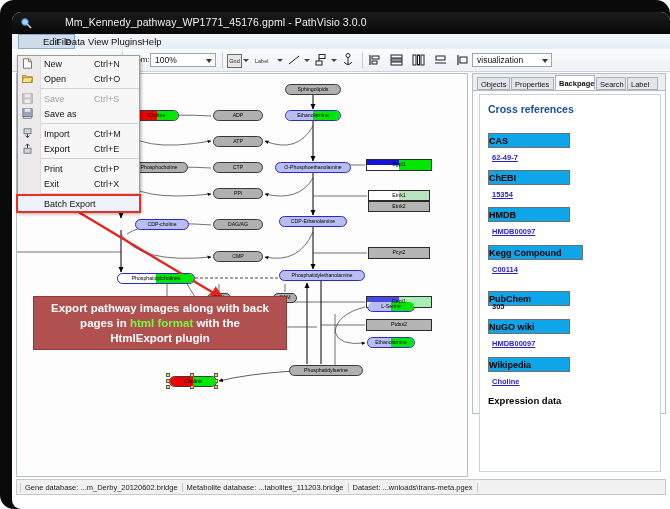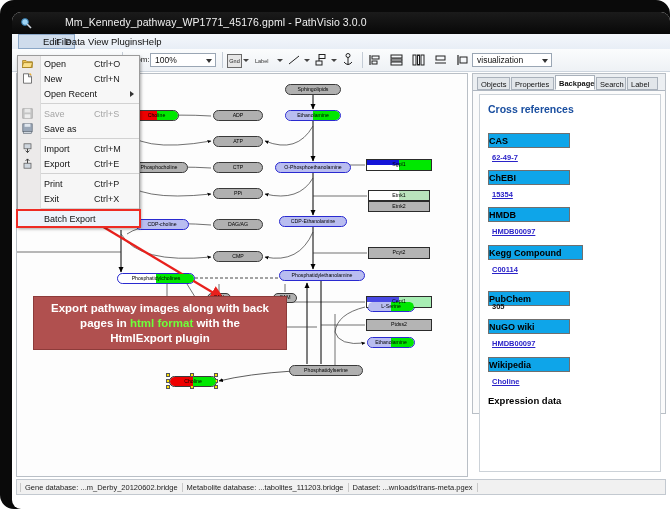--- a/index.html
+++ b/index.html
@@ -414,41 +414,37 @@
       </div>
 
     </div>
   </div>
 
   <div class="filemenu">
     <div class="fm-gutter"></div>
 
     <div class="fm-row">
       <svg class="fm-ico" viewBox="0 0 11 11">
-        <path d="M0.6 2.5 h3.4 l1 1.2 h5.3 v5.8 h-9.7 z" fill="#f0c14b" stroke="#9a7412" stroke-width=".7"></path>
-        <path d="M1.6 4.6 h9 l-1.6 4.9 h-9 z" fill="#fbe08a" stroke="#9a7412" stroke-width=".7"></path>
-      </svg>
-      <span class="fm-lab">Open</span>
-      <span class="fm-acc">Ctrl+O</span>
-    </div>
-
-    <div class="fm-row">
-      <svg class="fm-ico" viewBox="0 0 11 11">
         <path d="M1.5 0.8 h5 l3 3 v6.4 h-8 z" fill="#ffffff" stroke="#555" stroke-width=".8"></path>
         <path d="M6.5 0.8 v3 h3" fill="#ddd" stroke="#555" stroke-width=".8"></path>
         <path d="M7.5 0.5 l1.8 1.8 M8.4 0.5 l.9 .9" stroke="#f0a000" stroke-width=".8"></path>
       </svg>
       <span class="fm-lab">New</span>
       <span class="fm-acc">Ctrl+N</span>
     </div>
 
     <div class="fm-row">
-      <span class="fm-lab">Open Recent</span>
-      <span class="fm-sub"></span>
-    </div>
+      <svg class="fm-ico" viewBox="0 0 11 11">
+        <path d="M0.6 2.5 h3.4 l1 1.2 h5.3 v5.8 h-9.7 z" fill="#f0c14b" stroke="#9a7412" stroke-width=".7"></path>
+        <path d="M1.6 4.6 h9 l-1.6 4.9 h-9 z" fill="#fbe08a" stroke="#9a7412" stroke-width=".7"></path>
+      </svg>
+      <span class="fm-lab">Open</span>
+      <span class="fm-acc">Ctrl+O</span>
+    </div>
+
 
     <div class="fm-sep"></div>
 
     <div class="fm-row disabled">
       <svg class="fm-ico" viewBox="0 0 11 11">
         <rect x="0.8" y="0.8" width="9.4" height="9.4" fill="#c9c9c9" stroke="#999" stroke-width=".7"></rect>
         <rect x="2.6" y="0.8" width="5.8" height="3.6" fill="#e8e8e8"></rect>
         <rect x="2.2" y="6" width="6.6" height="4.2" fill="#eee" stroke="#bbb" stroke-width=".5"></rect>
       </svg>
       <span class="fm-lab">Save</span>

